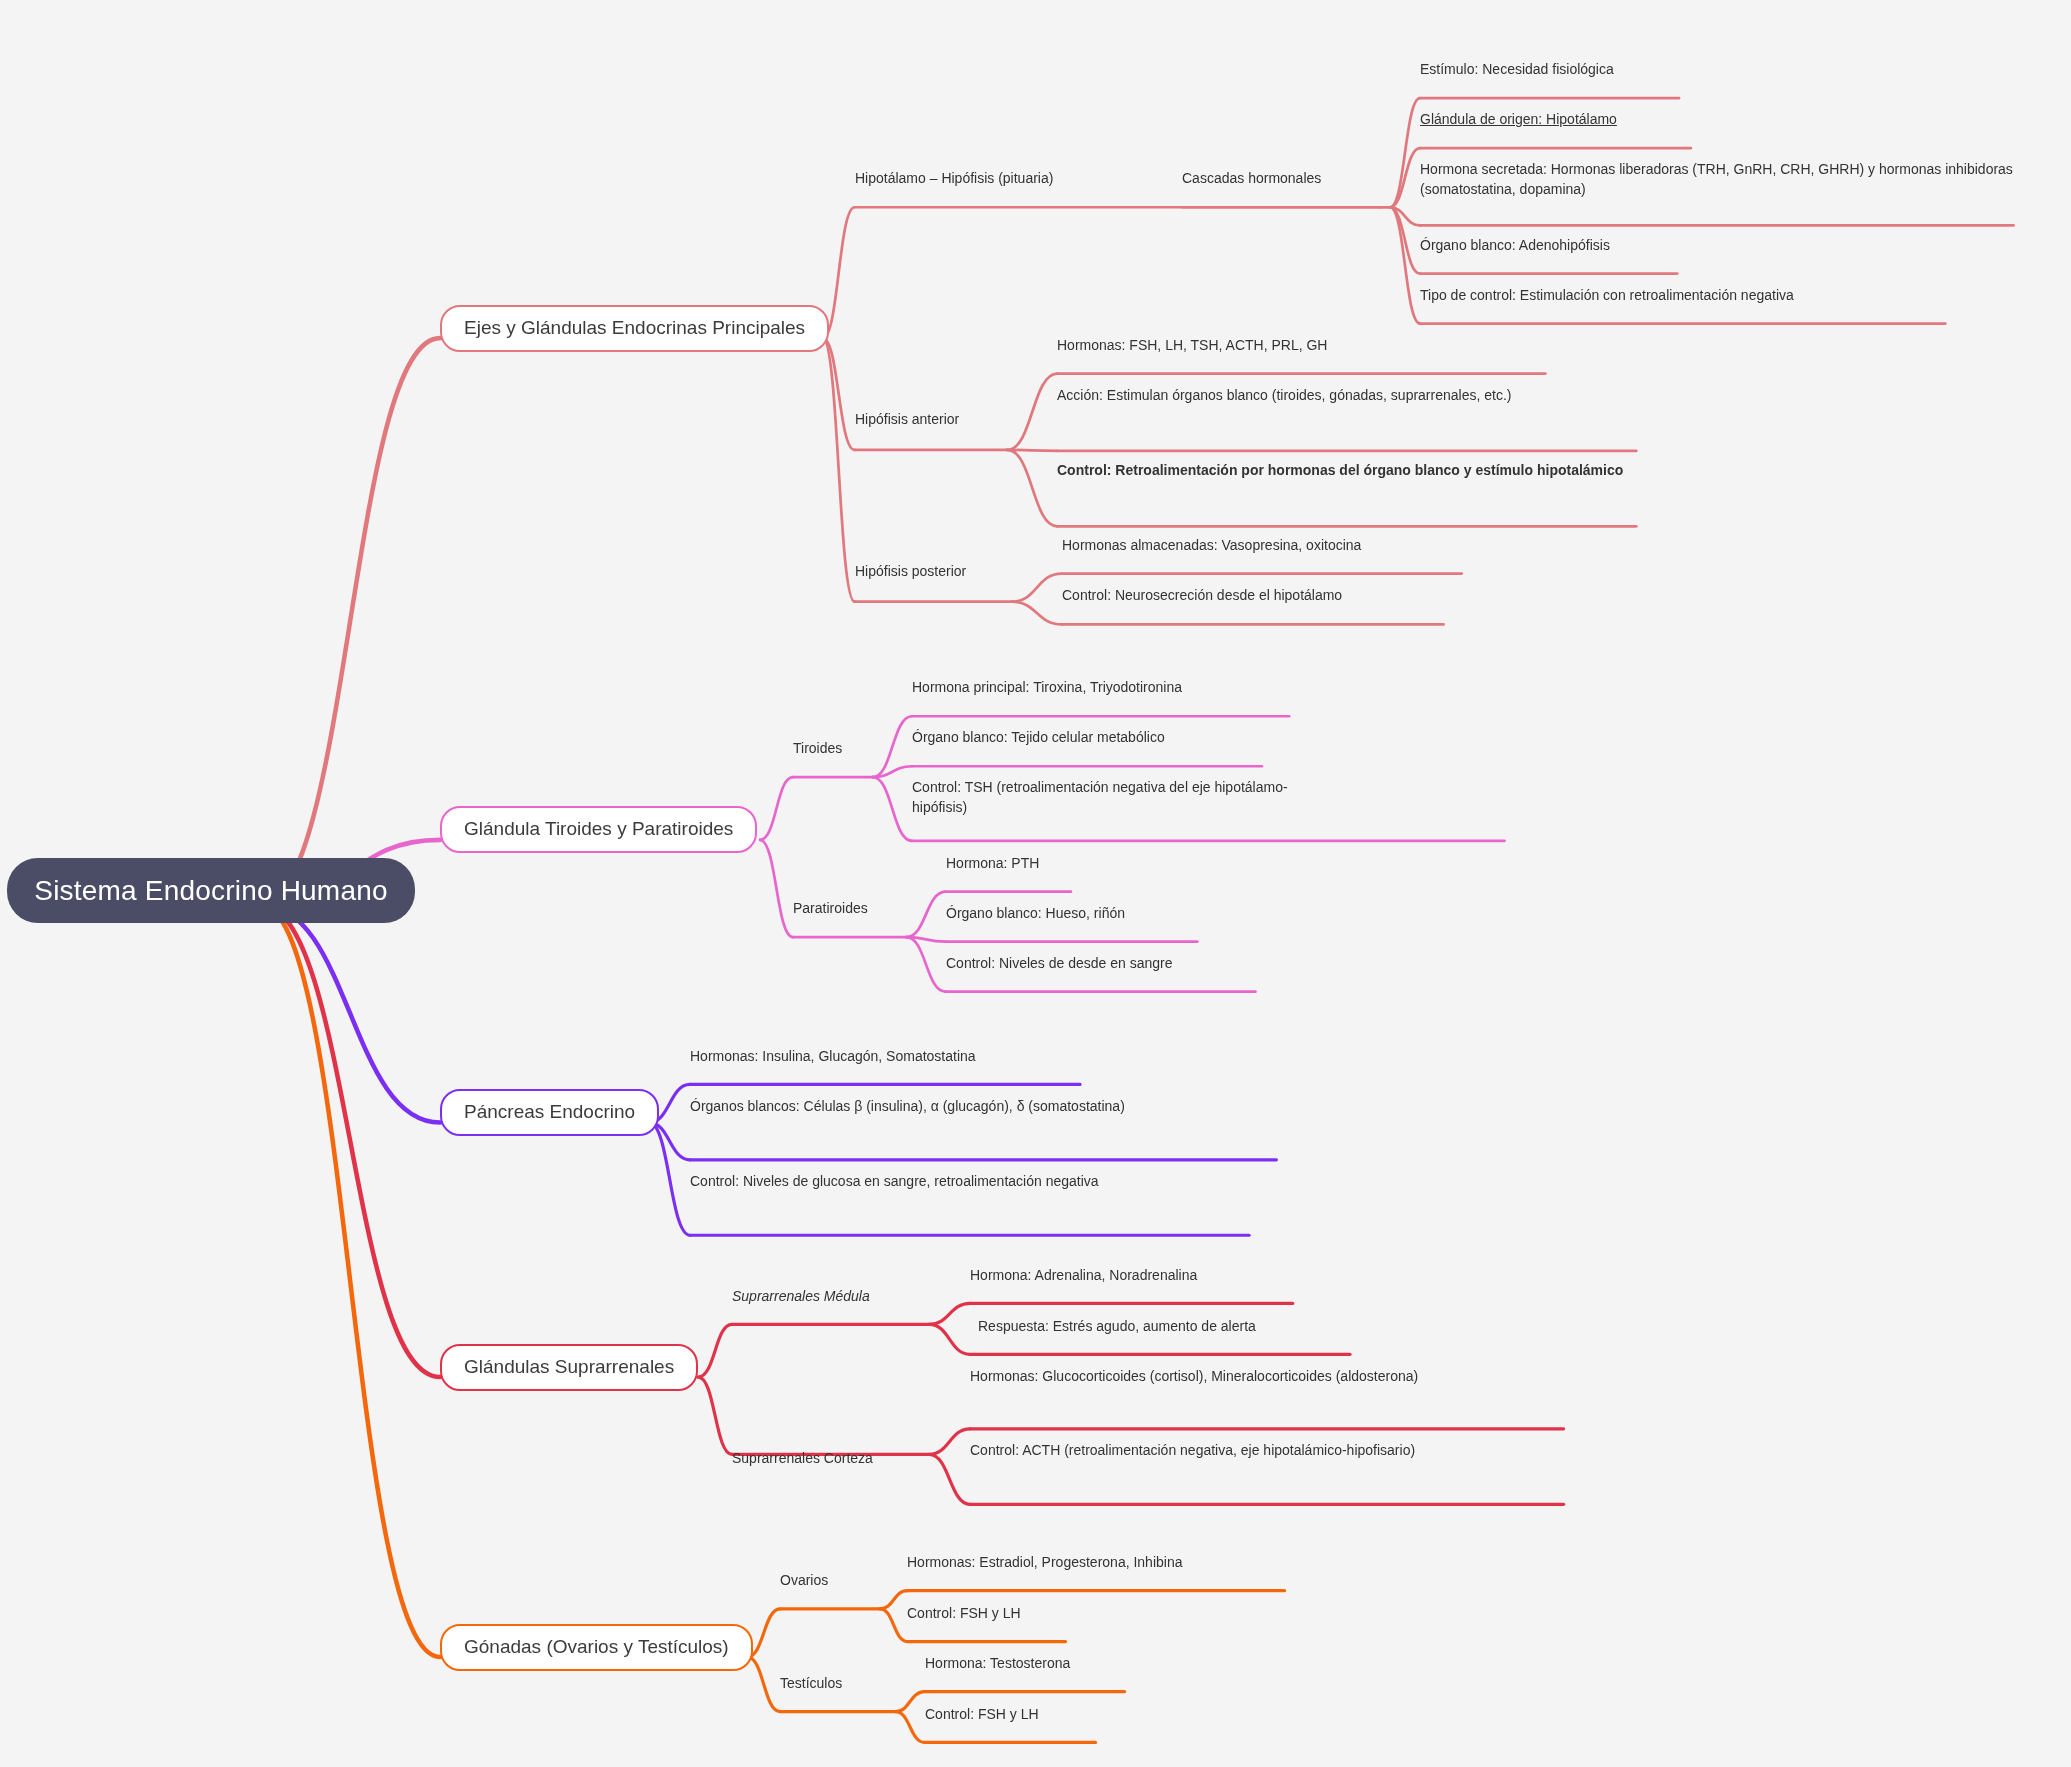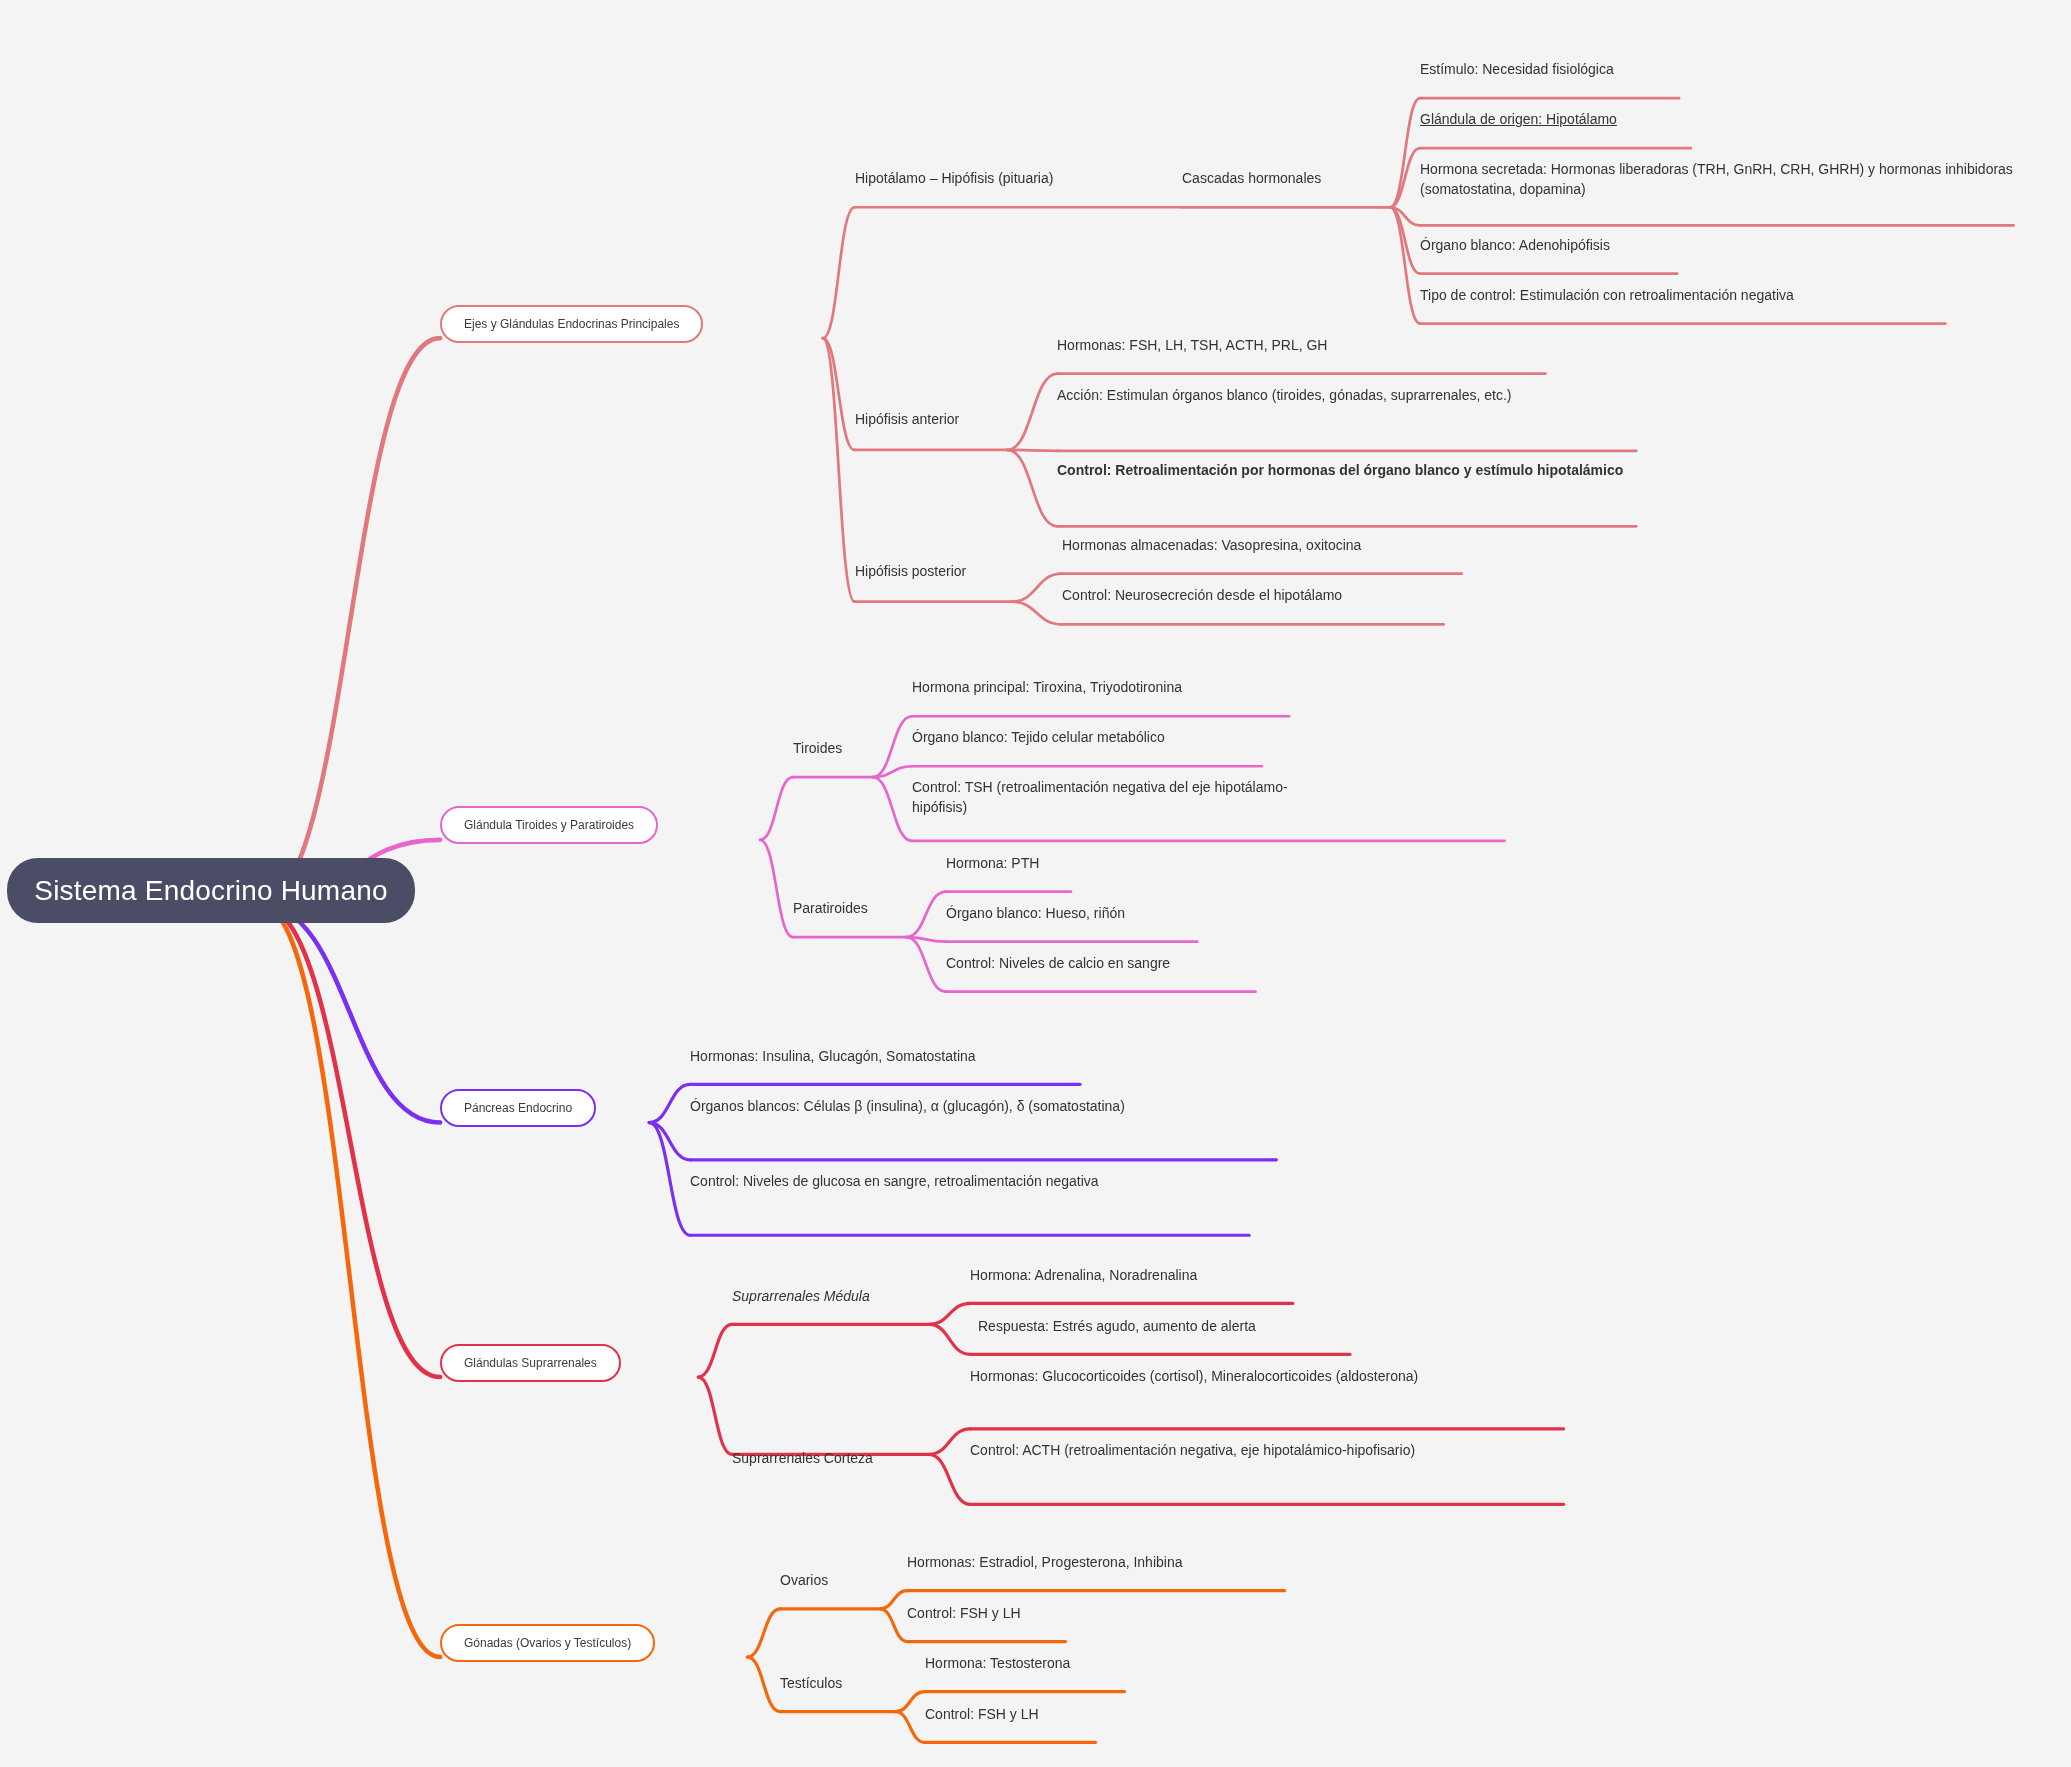--- a/index.html
+++ b/index.html
@@ -37,21 +37,21 @@
     padding: 15.5px 27px;
     letter-spacing: 0.2px;
   }
 
   
   .branch {
     background: #ffffff;
     border: 2.7px solid #999;
     border-radius: 20px;
     color: #3b3b3b;
-    font-size: 12px;
+    font-size: 19px;
     line-height: 1.2;
     padding: 10px 22px;
   }
 
   
   .txt {
     color: #333333;
     font-size: 14px;
     line-height: 1.45;
   }
@@ -168,21 +168,21 @@
   <div class="node branch" style="left:440px; top:806px; border-color:#e765cc;">Glándula Tiroides y Paratiroides</div>
 
   <div class="node txt" style="left:793px; top:738px;">Tiroides</div>
   <div class="node txt" style="left:912px; top:677px;">Hormona principal: Tiroxina, Triyodotironina</div>
   <div class="node txt" style="left:912px; top:727px;">Órgano blanco: Tejido celular metabólico</div>
   <div class="node txt wrap" style="left:912px; top:777px; width:427px;">Control: TSH (retroalimentación negativa del eje hipotálamo-hipófisis)</div>
 
   <div class="node txt" style="left:793px; top:898px;">Paratiroides</div>
   <div class="node txt" style="left:946px; top:853px;">Hormona: PTH</div>
   <div class="node txt" style="left:946px; top:903px;">Órgano blanco: Hueso, riñón</div>
-  <div class="node txt" style="left:946px; top:953px;">Control: Niveles de calcio en sangre</div>
+  <div class="node txt" style="left:946px; top:953px;">Control: Niveles de desde en sangre</div>
 
   <div class="node branch" style="left:440px; top:1089px; border-color:#7b2ff2;">Páncreas Endocrino</div>
   <div class="node txt" style="left:690px; top:1046px;">Hormonas: Insulina, Glucagón, Somatostatina</div>
   <div class="node txt wrap" style="left:690px; top:1096px; width:600px;">Órganos blancos: Células β (insulina), α (glucagón), δ (somatostatina)</div>
   <div class="node txt" style="left:690px; top:1171px;">Control: Niveles de glucosa en sangre, retroalimentación negativa</div>
 
   <div class="node branch" style="left:440px; top:1344px; border-color:#e0334a;">Glándulas Suprarrenales</div>
 
   <div class="node txt" style="left:732px; top:1286px;font-style:italic;">Suprarrenales Médula</div>
   <div class="node txt" style="left:970px; top:1265px;">Hormona: Adrenalina, Noradrenalina</div>

